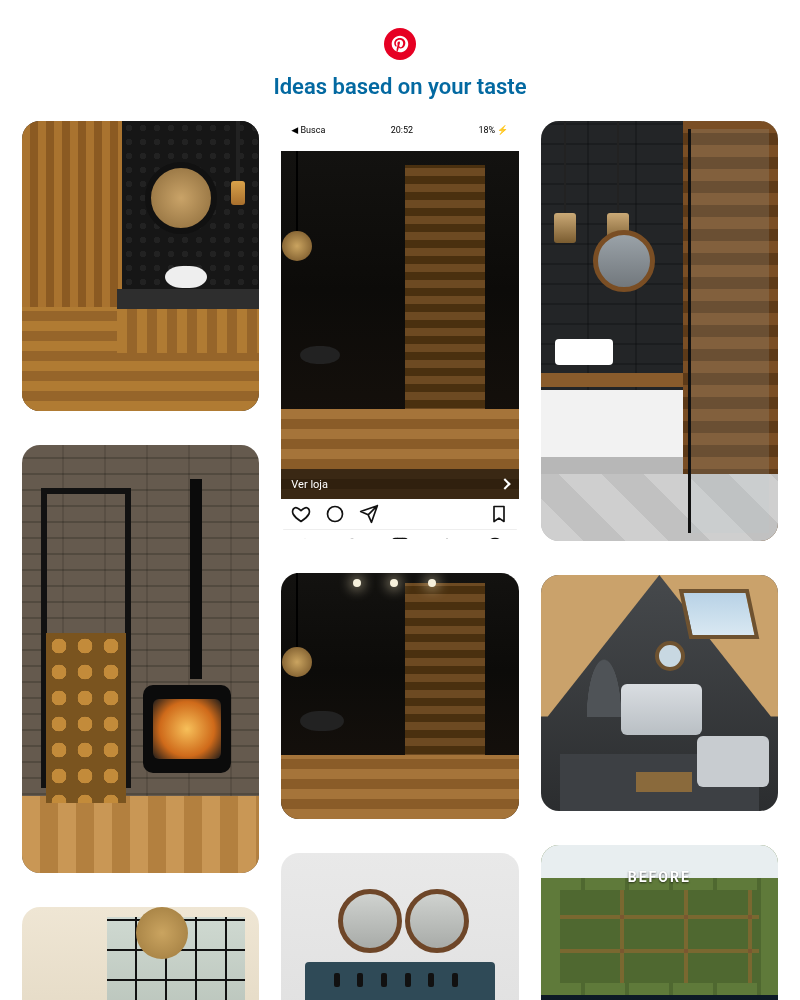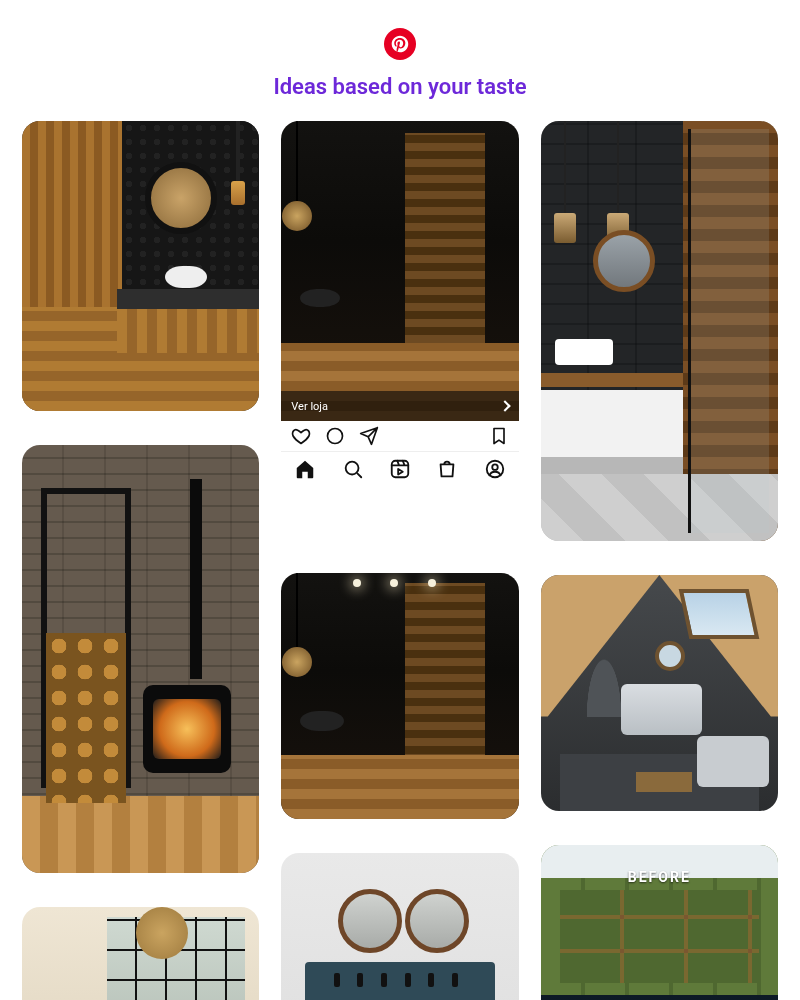--- a/index.html
+++ b/index.html
@@ -24,21 +24,21 @@
     background: #e60023;
     display: flex;
     align-items: center;
     justify-content: center;
     margin-bottom: 14px;
   }
   .logo svg { width: 20px; height: 20px; fill: #fff; }
   .heading {
     font-size: 22px;
     font-weight: 600;
-    color: #6d28d9;
+    color: #0369a1;
   }
   .grid {
     display: flex;
     gap: 22px;
     padding: 10px 22px 0 22px;
   }
   .col {
     flex: 1;
     display: flex;
     flex-direction: column;
@@ -109,23 +109,23 @@
 
   
   .p4 { height: 418px; background:#fff; border-radius:18px; }
   .p4 .status { height:18px; display:flex; justify-content:space-between; align-items:center;
     padding:0 10px; font-size:9px; color:#000; }
   .p4 .topbar { height:34px; display:flex; align-items:center; justify-content:space-between;
     padding:0 10px; border-bottom:1px solid #eee; }
   .p4 .brand { font-family: "Brush Script MT","Segoe Script",cursive; font-size:18px; }
   .p4 .topicons { display:flex; gap:12px; }
   .p4 .ico { width:18px; height:18px; position:relative; }
-  .p4 .photo { height:300px;
+  .p4 .photo { height:348px;
     background: linear-gradient(180deg,#131210 0%,#0c0b09 40%,#1a130d 100%);
-    position:relative; }
+    position:relative;margin-top:12px; }
   .p4 .photo .slats { position:absolute; right:14%; top:4%; width:34%; height:86%;
     background: repeating-linear-gradient(0deg,#6d4a22 0 8px,#4a300f 8px 16px); }
   .p4 .photo .floor { position:absolute; left:0; bottom:0; width:100%; height:26%;
     background: repeating-linear-gradient(0deg,#a5743a 0 10px,#8a5c28 10px 20px); }
   .p4 .photo .sink { position:absolute; left:8%; top:56%; width:40px; height:18px; background:#222;
     border-radius:50%/60%; }
   .p4 .photo .pend { position:absolute; left:6%; top:0; width:2px; height:90px; background:#000; }
   .p4 .photo .pend::after { content:""; position:absolute; left:-14px; top:80px; width:30px; height:30px;
     border-radius:50%; background:radial-gradient(circle,#caa460,#6e4e24); }
   .p4 .photo .tag { position:absolute; left:0; bottom:0; right:0; height:30px; background:rgba(0,0,0,.65);
@@ -271,20 +271,25 @@
     <div class="pin p3">
       <div class="win"></div>
       <div class="grid"></div>
       <div class="lamp"></div>
 
     </div>
   </div>
 
   <div class="col">
     <div class="pin p4">
+      <div class="status">
+        <span>◀ Busca</span>
+        <span>20:52</span>
+        <span>18% ⚡</span>
+      </div>
       <div class="photo">
         <div class="slats"></div>
         <div class="floor"></div>
         <div class="pend"></div>
         <div class="sink"></div>
         <div class="tag">
           <span>Ver loja</span>
           <span class="chev"></span>
         </div>
       </div>

